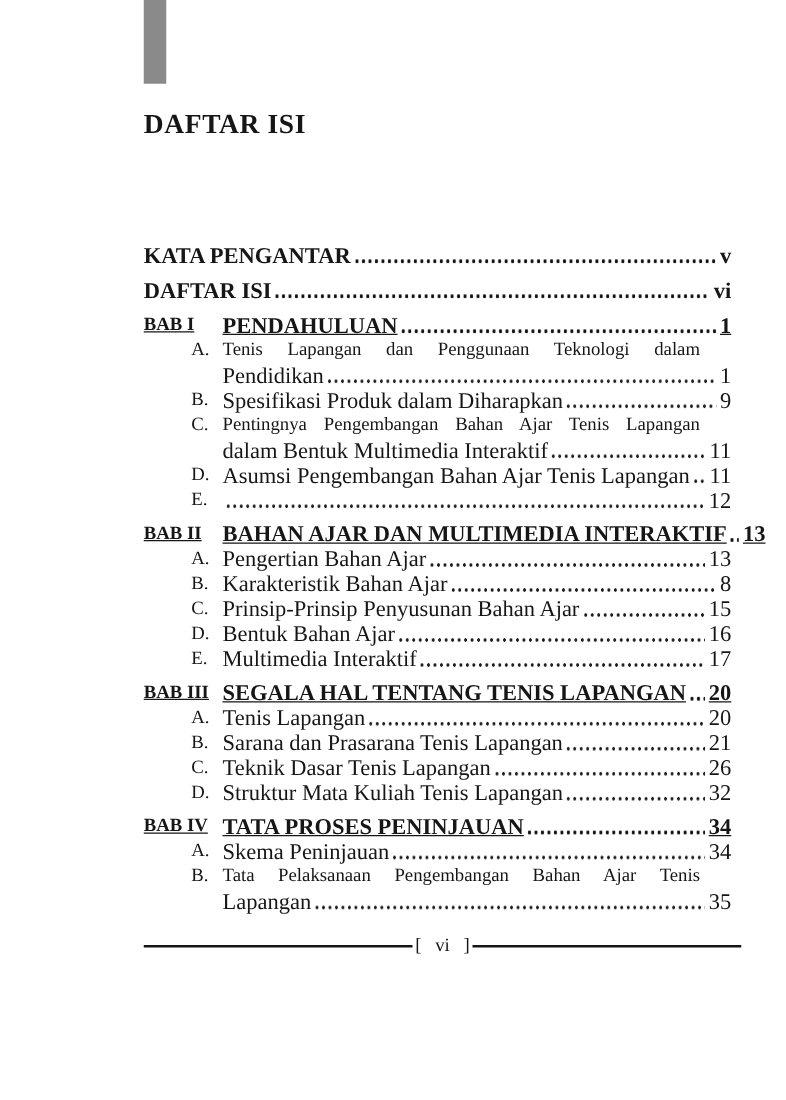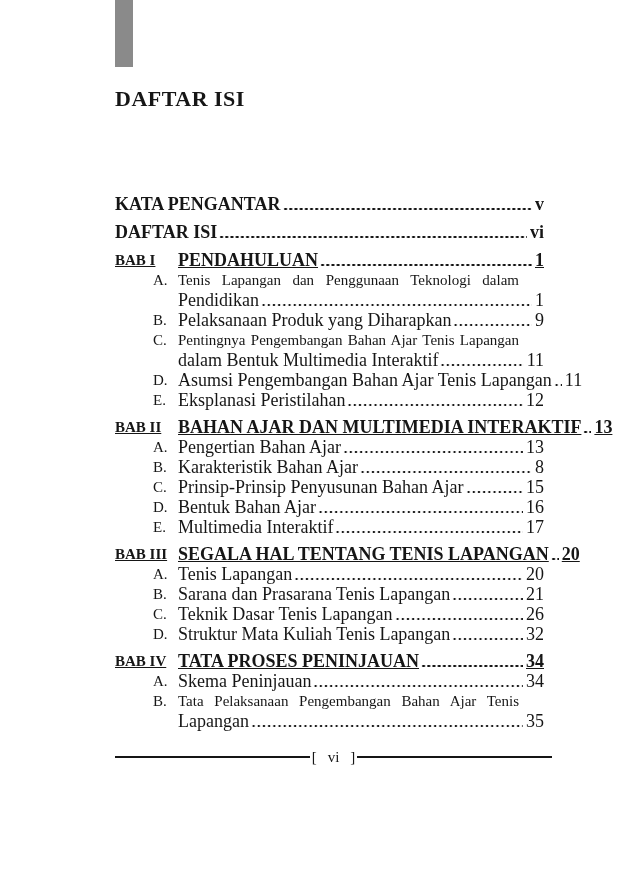--- a/index.html
+++ b/index.html
@@ -15,21 +15,21 @@
     background:#ffffff;
     overflow:hidden;
   }
   .top-bar {
     position:absolute;
     left:115px; top:0;
     width:18px; height:67px;
     background:#8a8a8a;
   }
   .content {
-    padding:86px 85px 0 115px;
+    padding:86px 44px 0 115px;
   }
   .doc-title {
     font-size:22px;
     font-weight:700;
     line-height:26px;
     letter-spacing:0.5px;
   }
   .toc { margin-top:82px; }
 
   .row {
@@ -137,21 +137,21 @@
           <div class="row">
             <span class="t">Pendidikan</span>
             <span class="leader"></span>
             <span class="pg">1</span>
           </div>
         </div>
       </div>
       <div class="section">
         <span class="sec-letter">B.</span>
         <div class="row">
-          <span class="t">Pelaksanaan Produk yang Diharapkan</span>
+          <span class="t">Spesifikasi Produk dalam Diharapkan</span>
           <span class="leader"></span>
           <span class="pg">9</span>
         </div>
       </div>
       <div class="section">
         <span class="sec-letter">C.</span>
         <div>
           <div class="jline">Pentingnya Pengembangan Bahan Ajar Tenis Lapangan</div>
           <div class="row">
             <span class="t">dalam Bentuk Multimedia Interaktif</span>
@@ -164,21 +164,20 @@
         <span class="sec-letter">D.</span>
         <div class="row">
           <span class="t">Asumsi Pengembangan Bahan Ajar Tenis Lapangan</span>
           <span class="leader"></span>
           <span class="pg">11</span>
         </div>
       </div>
       <div class="section">
         <span class="sec-letter">E.</span>
         <div class="row">
-          <span class="t">Eksplanasi Peristilahan</span>
           <span class="leader"></span>
           <span class="pg">12</span>
         </div>
       </div>
 
       <div class="chapter">
         <span class="ch-num">BAB II</span>
         <div class="row bold">
           <span class="t">BAHAN AJAR DAN MULTIMEDIA INTERAKTIF</span>
           <span class="leader"></span>

